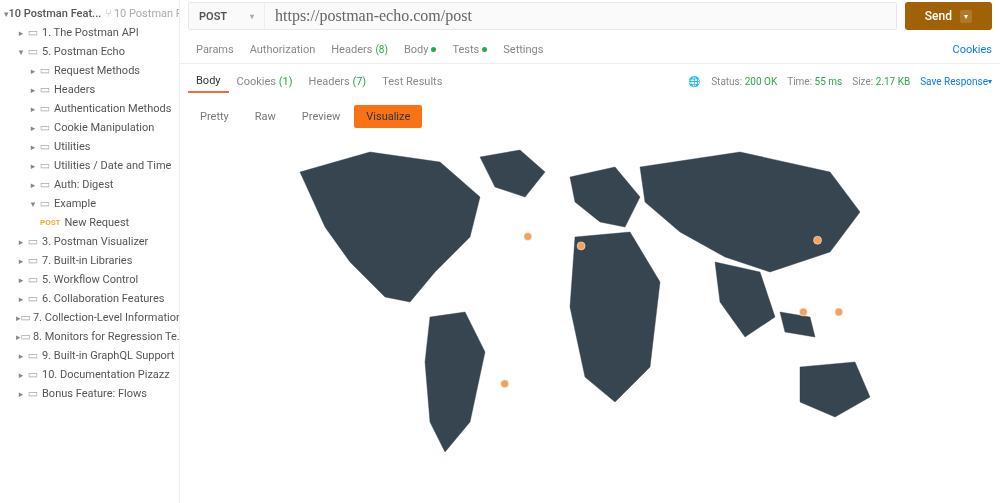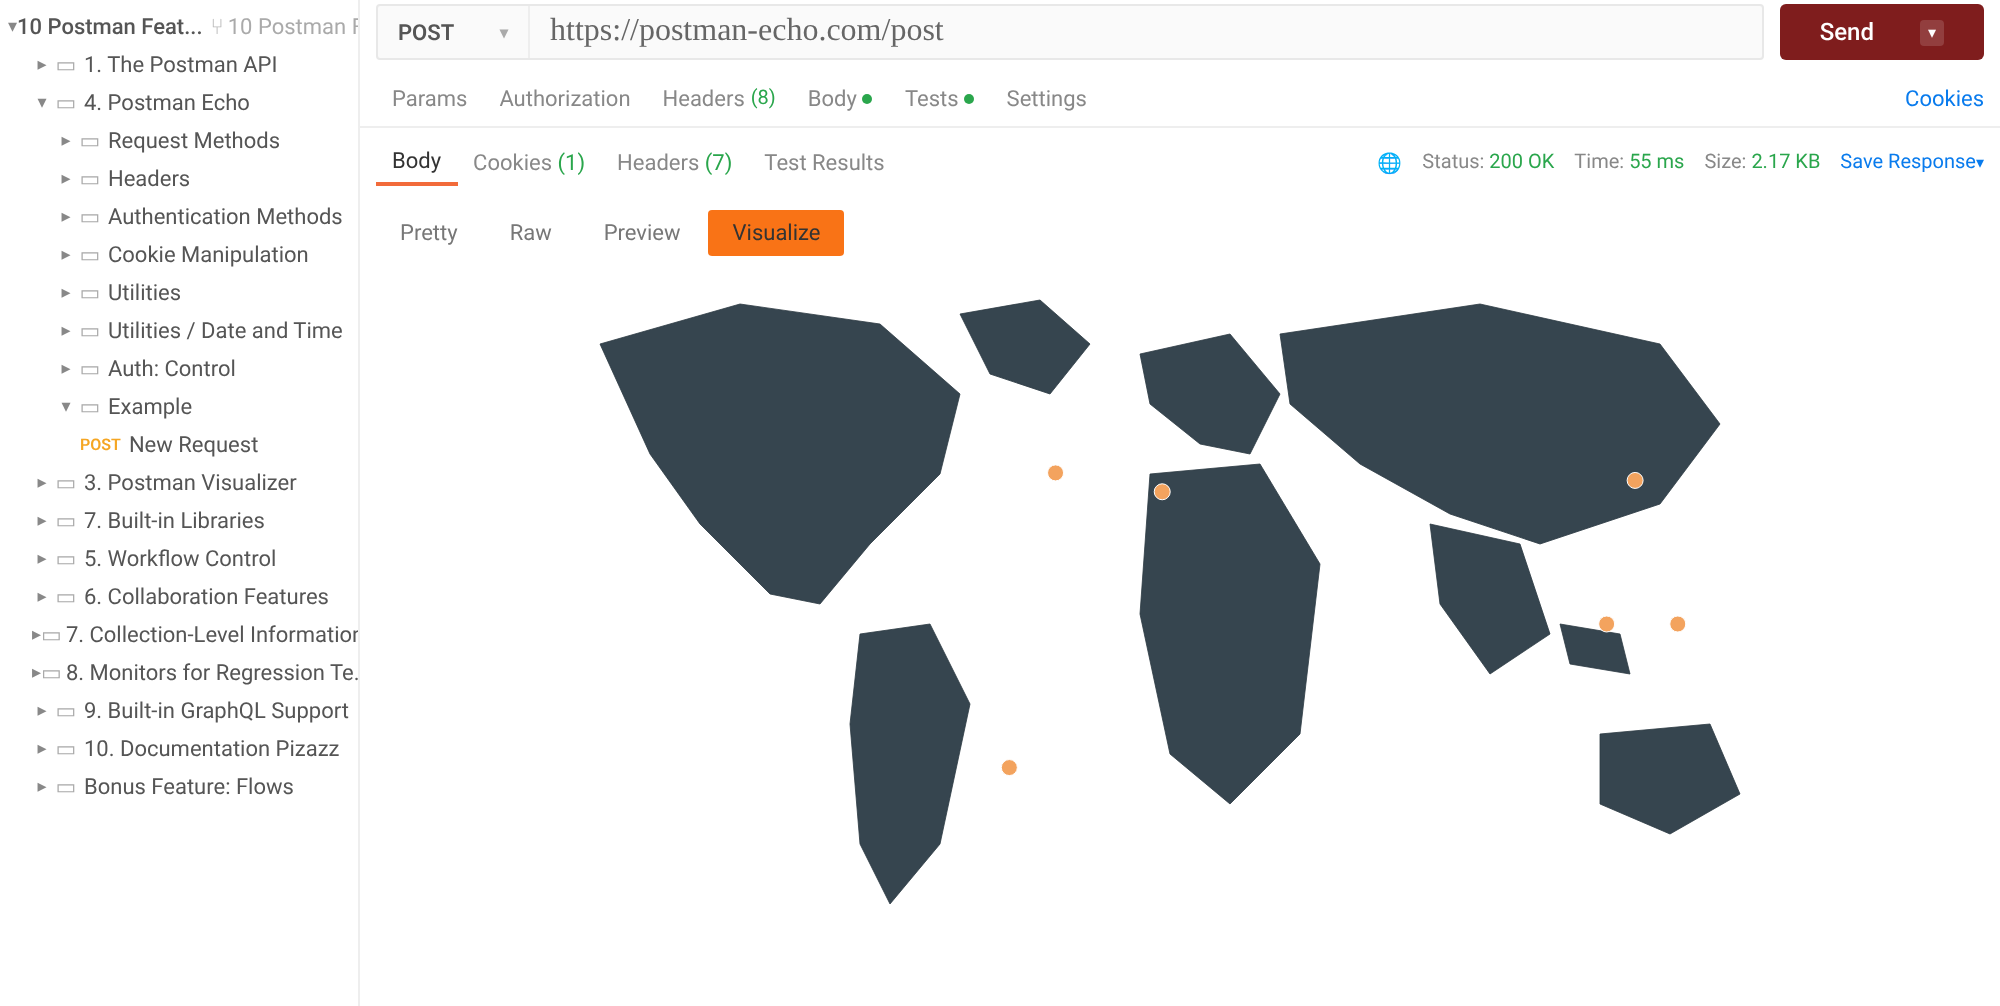--- a/index.html
+++ b/index.html
@@ -20,21 +20,21 @@
 
 
 .main { flex: 1; display: flex; flex-direction: column; }
 .fork-icon { color: #bbb; }
 
 
 .url-bar { display: flex; align-items: center; gap: 8px; padding: 2px 8px 6px 8px; }
 .url-group { display: flex; flex: 1; border: 1px solid #e8e8e8; background: #fafafa; border-radius: 2px; height: 28px; align-items: center; }
 .method-select { width: 76px; display: flex; align-items: center; justify-content: space-between; padding: 0 10px; font-size: 11px; font-weight: 600; color: #555; border-right: 1px solid #eee; height: 100%; }
 .url-input { flex: 1; padding: 0 10px; color: #666; font-size: 16px; font-family: Liberation Serif, serif; }
-.send-btn { background: #7f1d1d; color: #fff; height: 28px; padding: 0 20px; border-radius: 3px; display: flex; align-items: center; font-size: 12px; font-weight: 500; gap: 23px; }
+.send-btn { background: #a16207; color: #fff; height: 28px; padding: 0 20px; border-radius: 3px; display: flex; align-items: center; font-size: 12px; font-weight: 500; gap: 8px; }
 .send-caret { background: rgba(255,255,255,0.15); padding: 2px 4px; border-radius: 2px; font-size: 8px; }
 
 
 .req-tabs, .res-tabs { display: flex; align-items: center; padding: 0 8px; font-size: 11px; color: #888; border-bottom: 1px solid #eee; height: 28px; justify-content: flex-end; }
 .req-tab, .res-tab { padding: 6px 8px; cursor: pointer; display: flex; align-items: center; gap: 3px; }
 .badge { font-size: 10px; }
 .green { color: #2aa64c; }
 .dot-green { width: 5px; height: 5px; background: #2aa64c; border-radius: 50%; display: inline-block; }
 .cookies-link { margin-left: auto; color: #097bed; cursor: pointer; }
 
@@ -73,21 +73,21 @@
 
   <div class="tree-row indent-1">
       <span class="chev">▸</span>
       <span class="icon-folder">▭</span>
       <span class="tree-label">1. The Postman API</span>
     </div>
 
   <div class="tree-row indent-1">
       <span class="chev">▾</span>
       <span class="icon-folder">▭</span>
-      <span class="tree-label">4. Postman Echo</span>
+      <span class="tree-label">5. Postman Echo</span>
     </div>
   <div class="tree-row indent-2">
       <span class="chev">▸</span>
       <span class="icon-folder">▭</span>
       <span class="tree-label">Request Methods</span>
     </div>
   <div class="tree-row indent-2">
       <span class="chev">▸</span>
       <span class="icon-folder">▭</span>
       <span class="tree-label">Headers</span>
@@ -108,21 +108,21 @@
       <span class="tree-label">Utilities</span>
     </div>
   <div class="tree-row indent-2">
       <span class="chev">▸</span>
       <span class="icon-folder">▭</span>
       <span class="tree-label">Utilities / Date and Time</span>
     </div>
   <div class="tree-row indent-2">
       <span class="chev">▸</span>
       <span class="icon-folder">▭</span>
-      <span class="tree-label">Auth: Control</span>
+      <span class="tree-label">Auth: Digest</span>
     </div>
   <div class="tree-row indent-2">
       <span class="chev">▾</span>
       <span class="icon-folder">▭</span>
       <span class="tree-label">Example</span>
     </div>
   <div class="tree-row indent-3 new-req">
       <span class="method-tag">POST</span>
       <span class="tree-label">New Request</span>
     </div>

